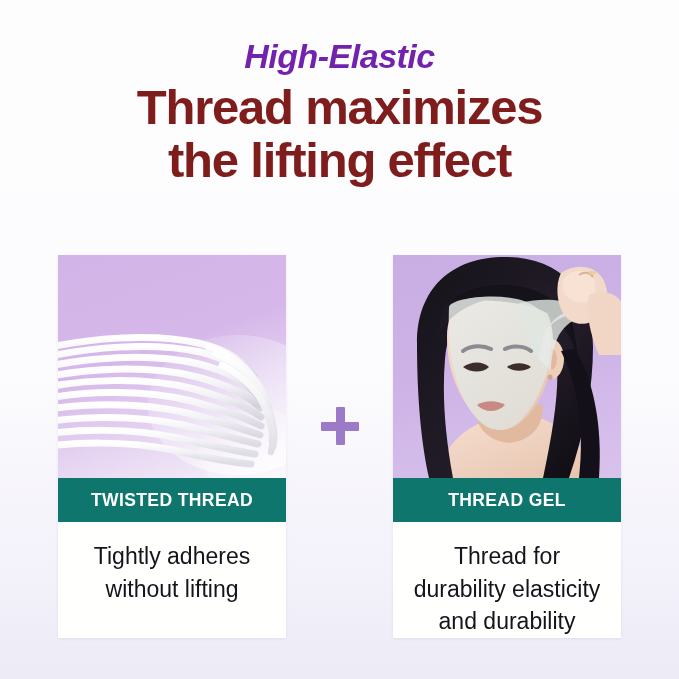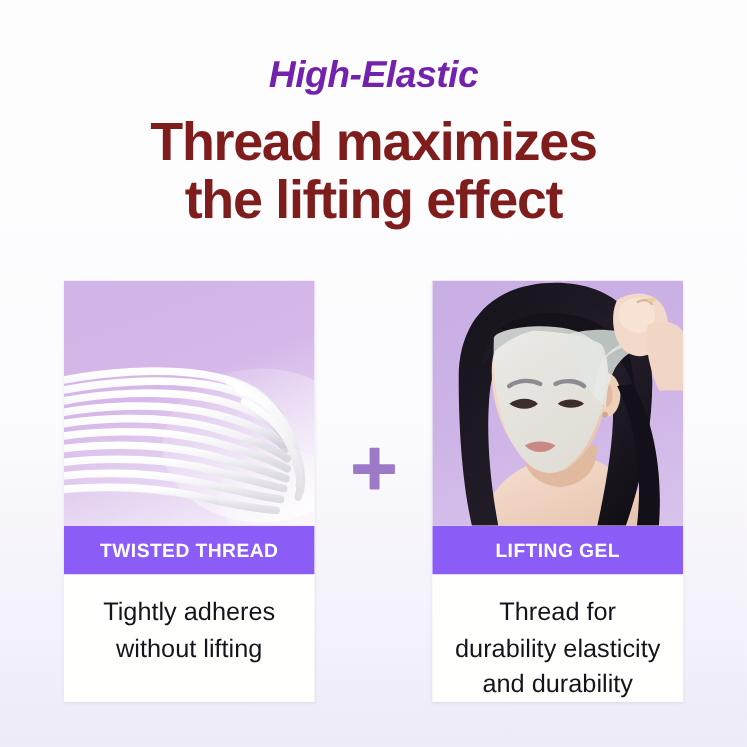--- a/index.html
+++ b/index.html
@@ -23,21 +23,21 @@
     width: 679px;
     text-align: center;
   }
   .eyebrow {
     font-size: 34px;
     font-style: italic;
     font-weight: bold;
     color: #7322ad;
     letter-spacing: -0.5px;
     line-height: 1.08;
-    margin: 16px;
+    margin: 4px;
   }
   .headline {
     margin: 6px 0 0 0;
     font-size: 49px;
     font-weight: bold;
     color: #7f1d1d;
     line-height: 1.08;
     letter-spacing: -1.2px;
   }
   .headline-line { display: block; }
@@ -79,21 +79,21 @@
 
   
   .thread-svg { position: absolute; inset: 0; width: 100%; height: 100%; }
 
   
   .gel-svg { position: absolute; inset: 0; width: 100%; height: 100%; }
 
   
   .label-bar {
     height: 44px;
-    background: #8b5cf6;
+    background: #0f766e;
     color: #ffffff;
     display: flex;
     align-items: center;
     justify-content: center;
     font-size: 17.5px;
     font-weight: bold;
     letter-spacing: 0.4px;
   }
   .label-bar.left-label { justify-content: center; }
 
@@ -252,21 +252,21 @@
           <path d="M172,22 C180,14 192,14 198,20 C204,26 204,38 198,44 C192,50 180,48 174,42 C168,36 168,28 172,22 Z" fill="#f7e2d4"></path>
           <path d="M186,20 C192,16 198,18 200,22" stroke="#d8b39c" stroke-width="2" fill="none"></path>
           <rect x="196" y="16" width="7" height="3.4" rx="1.6" fill="#e7cf9c"></rect>
 
           <path d="M196,40 C212,34 226,38 232,54 L232,100 L206,100 C198,82 192,58 196,40 Z" fill="#f1d6c6"></path>
 
           <path d="M168,96 C184,128 192,172 186,223 L206,223 C210,170 200,124 182,94 Z" fill="#13101a"></path>
         </g>
       </svg>
     </div>
-    <div class="label-bar">LIFTING GEL</div>
+    <div class="label-bar">THREAD GEL</div>
     <div class="caption">
       <div>
         <span class="caption-line">Thread for</span>
         <span class="caption-line">durability elasticity</span>
         <span class="caption-line">and durability</span>
       </div>
     </div>
   </div>
 </div>
 

